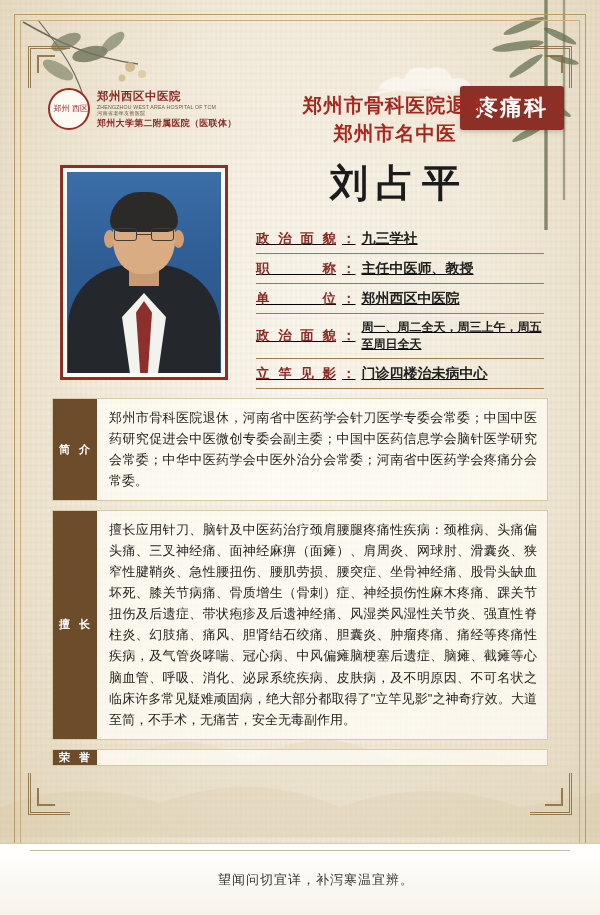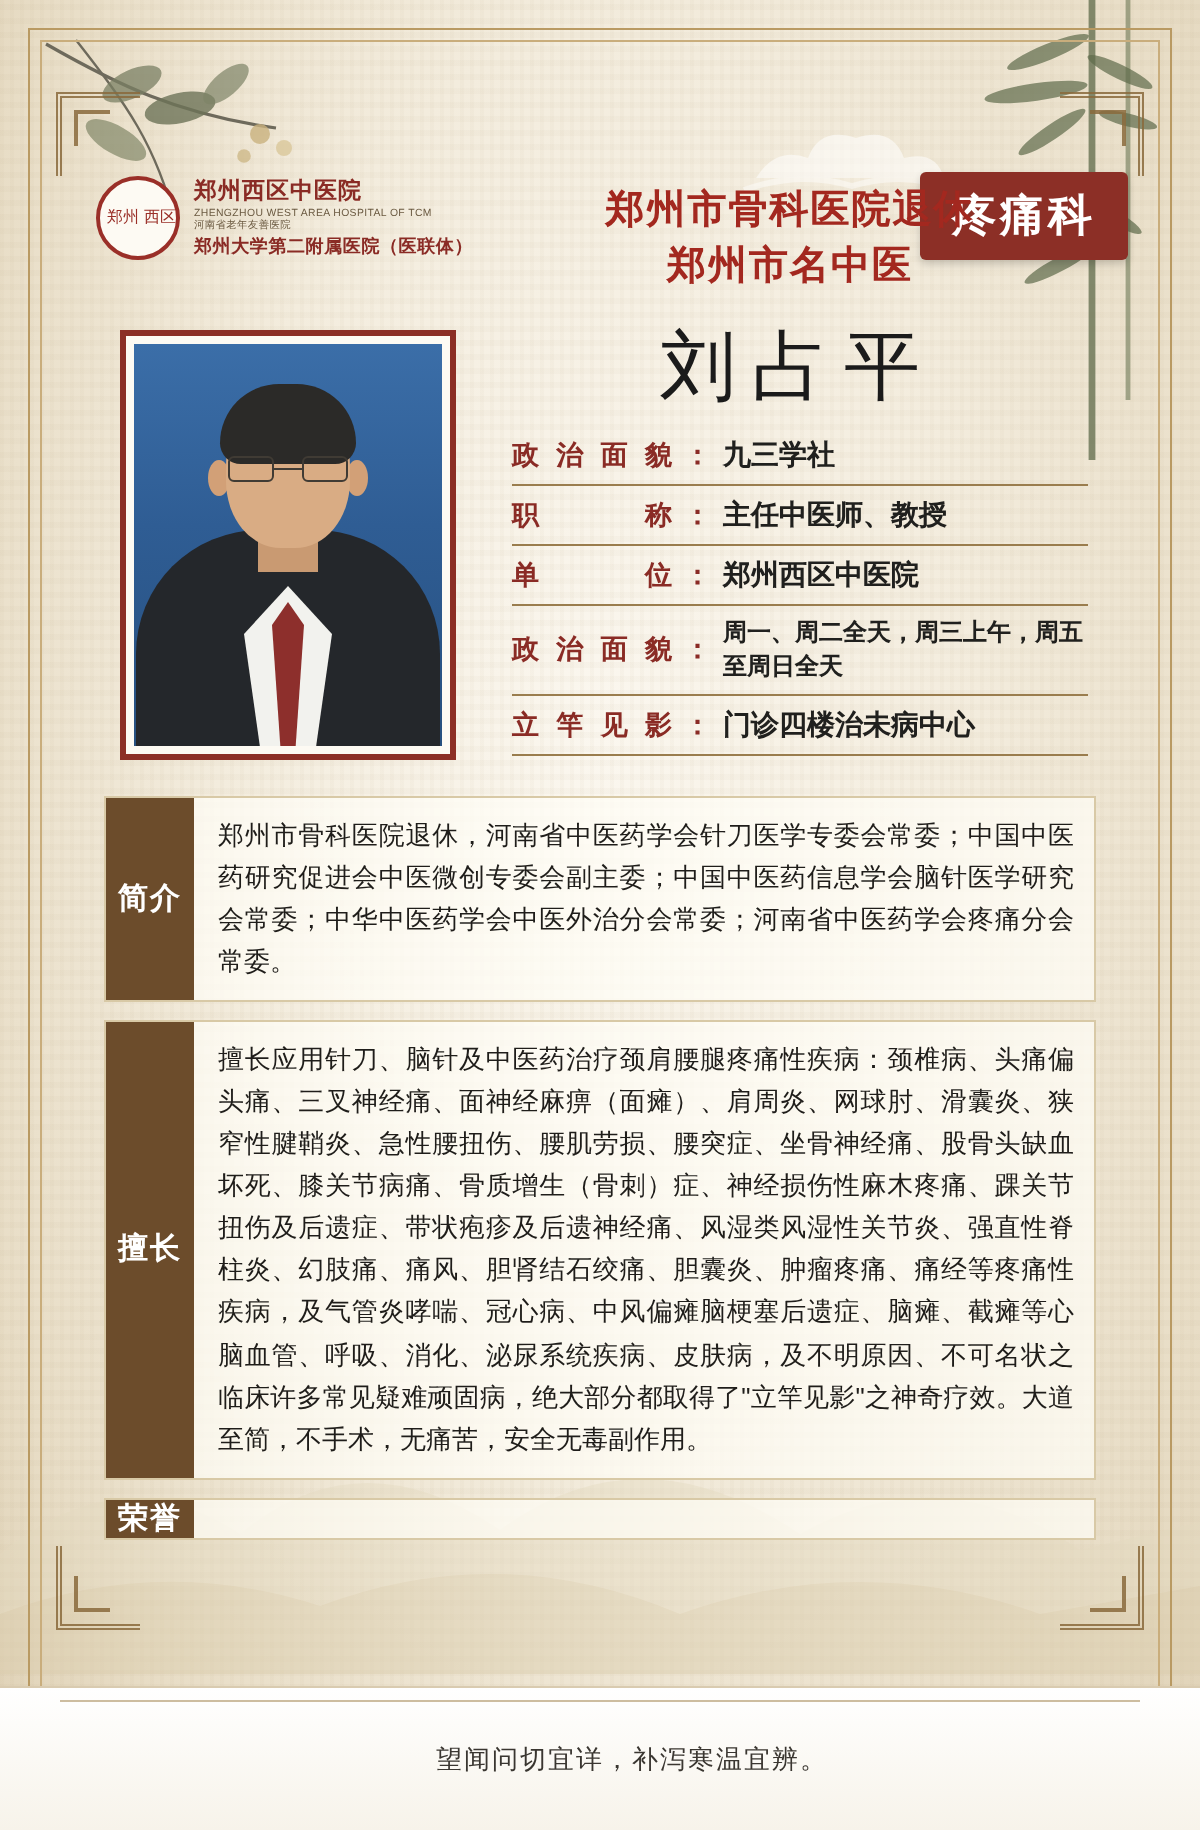--- a/index.html
+++ b/index.html
@@ -124,21 +124,21 @@
     font-size: 19.5px;
     font-weight: bold;
     letter-spacing: 1px;
     line-height: 1.42;
     text-align: center;
   }
   .doctor-name {
     position: absolute; left: 250px; top: 158px; width: 290px;
     text-align: center;
     font-size: 38px;
-    font-weight: normal;
+    font-weight: bold;
     color: #1b1b1b;
     letter-spacing: 8px;
     text-indent: 8px;
     font-family: "DejaVu Sans", sans-serif;
   }
 
   
   .photo-frame {
     position: absolute; left: 60px; top: 165px;
     width: 168px; height: 215px;
@@ -198,21 +198,21 @@
   }
   .p-tie {
     position: absolute; left: 50%; bottom: 0; transform: translateX(-50%);
     width: 16px; height: 72px;
     background: #8d2f2c;
     clip-path: polygon(50% 0, 100% 16%, 74% 100%, 26% 100%, 0 16%);
   }
 
   
   .info-list {
-    position: absolute; left: 256px; top: 213px; width: 288px;
+    position: absolute; left: 256px; top: 224px; width: 288px; text-decoration: underline;
   }
   .info-row {
     display: flex; align-items: center;
     border-bottom: 1.2px solid #9a7d4e;
     padding: 5px 0 5px 0;
     min-height: 30px;
   }
   .info-label {
     color: #8a2b25; font-weight: bold; font-size: 13.5px;
     width: 86px; text-align: justify; text-align-last: justify;
@@ -230,21 +230,21 @@
     background: rgba(255,253,247,0.72);
     border: 1px solid #d8c9a6;
     margin-bottom: 9px;
   }
   .sec-tab {
     flex: none;
     width: 44px;
     background: #6c4c2b;
     color: #fff;
     font-weight: bold;
-    font-size: 15px;
+    font-size: 11px;
     display: flex; align-items: center; justify-content: center;
     text-align: justify; text-align-last: justify;
     padding: 0 6px;
     letter-spacing: 1px;
   }
   .sec-tab span { display: block; width: 100%; text-align: justify; text-align-last: justify; }
   .sec-body {
     padding: 8px 10px 9px 12px;
     font-size: 13px;
     line-height: 1.62;

